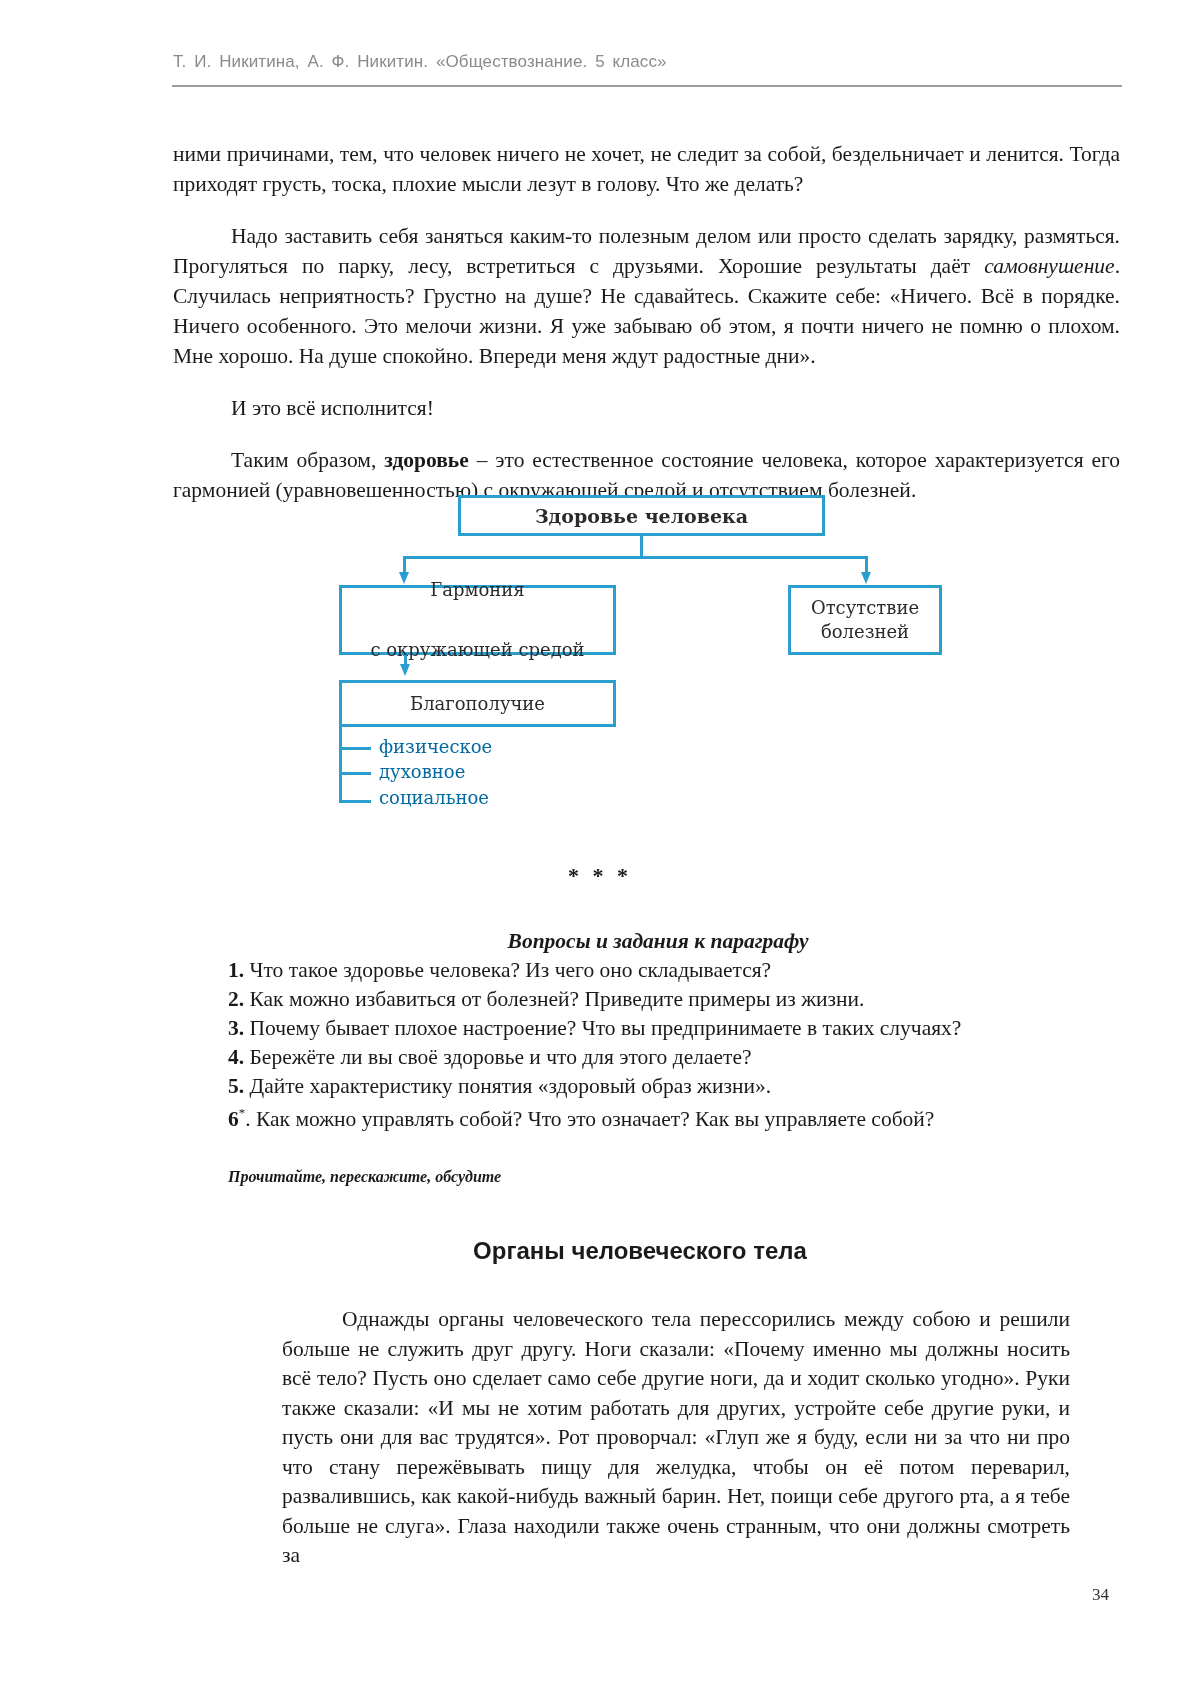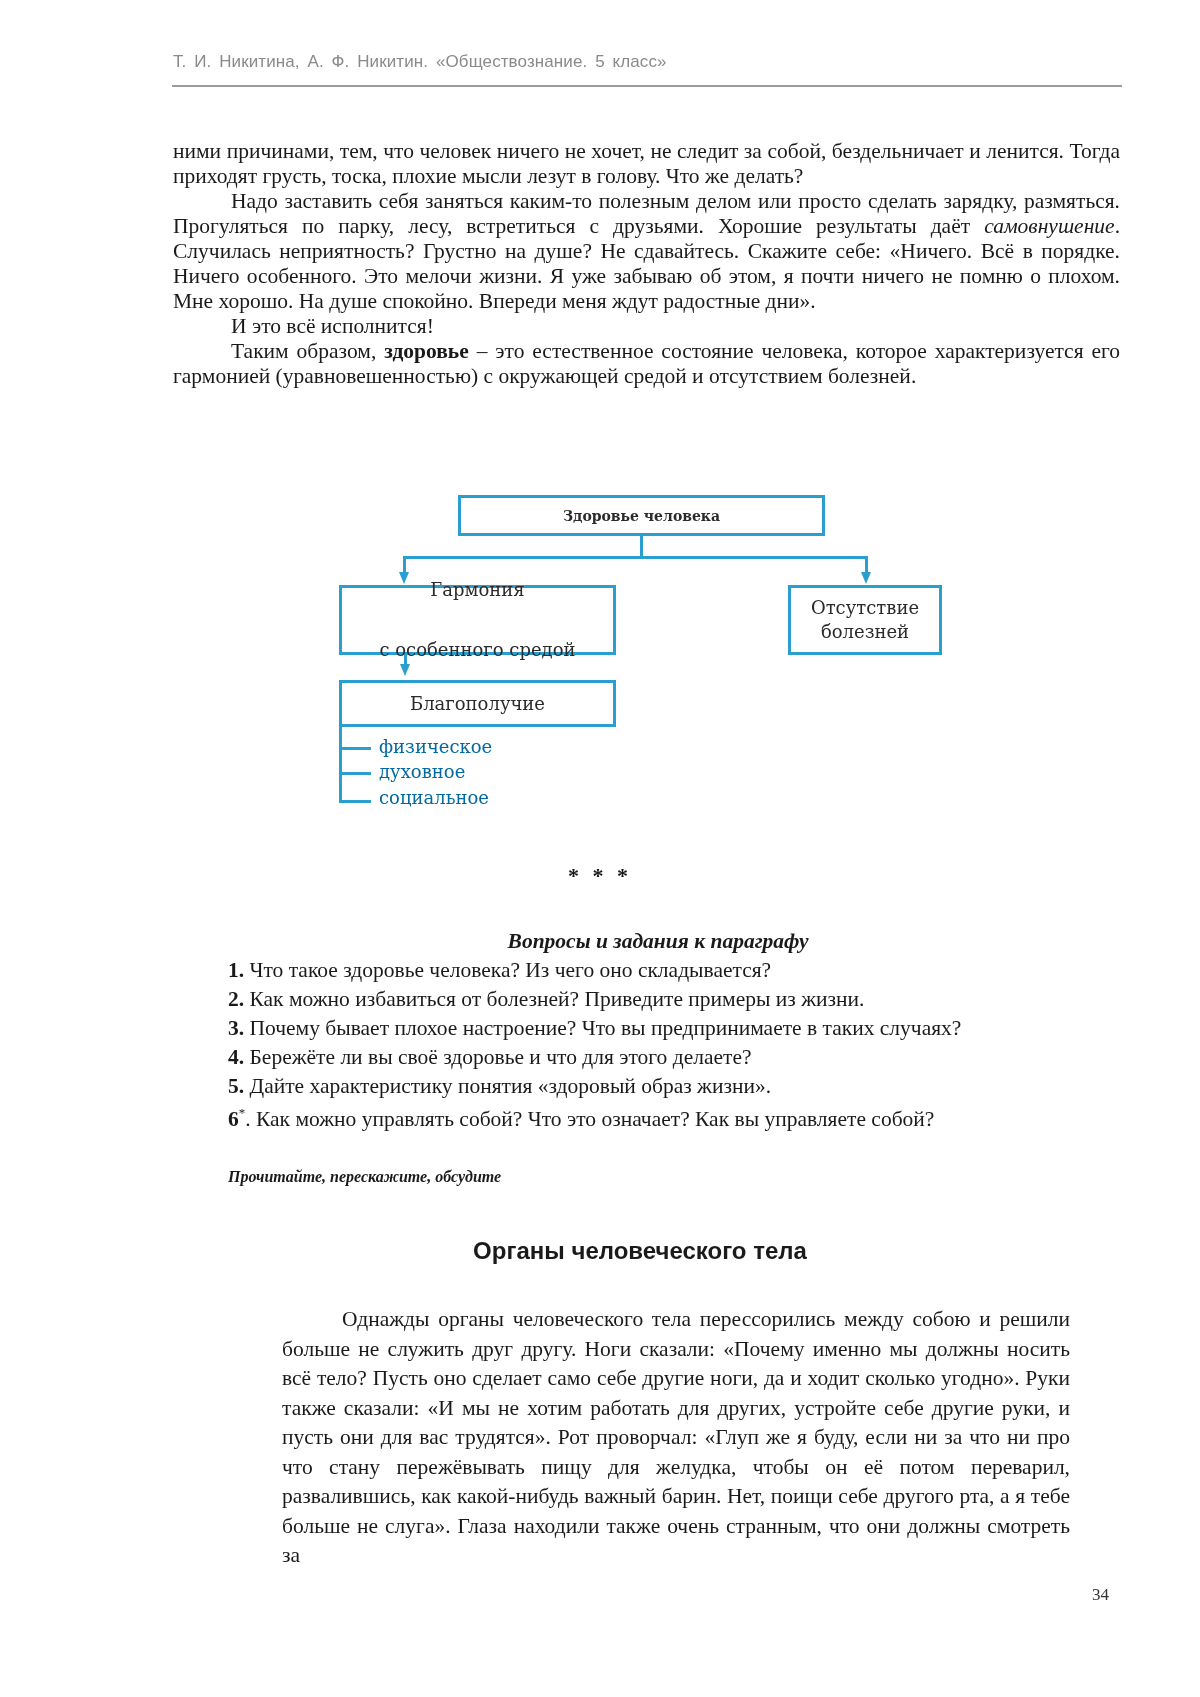--- a/index.html
+++ b/index.html
@@ -10,37 +10,37 @@
       position: absolute; left: 173px; top: 52px;
       font-family: "Liberation Sans", sans-serif; font-size: 17px; color: #8a8a8a;
       letter-spacing: 0.1px; word-spacing: 3px;
     }
     .head-rule {
       position: absolute; left: 172px; top: 85px; width: 950px; height: 2px; background: #9c9c9c;
     }
 
     .body-text {
       position: absolute; left: 173px; top: 139px; width: 947px;
-      font-family: "Liberation Serif", serif; font-size: 21.5px; line-height: 25px; color: #1a1a1a;
+      font-family: "Liberation Serif", serif; font-size: 21.5px; line-height: 30px; color: #1a1a1a;
       text-align: justify;
     }
     .body-text p { margin: 0; }
-    .body-text p.indent { text-indent: 58px; }
+    .body-text p.indent { text-indent: 58px; margin-top: 22px; }
     .body-text em { font-style: italic; }
     .body-text b { font-weight: bold; }
 
     
     .diagram { position: absolute; left: 0; top: 0; width: 1200px; height: 860px; pointer-events: none; }
     .dbox {
       position: absolute; border: 3px solid #2a9fcf; background: #fff; box-sizing: border-box;
       font-family: "DejaVu Serif", serif; color: #2b2b2b; font-size: 18px; line-height: 24px;
       text-align: center; display: flex; align-items: center; justify-content: center; flex-direction: column;
       pointer-events: auto;
     }
-    .dbox.title { font-weight: bold; font-size: 14px; text-align: center; }
+    .dbox.title { font-weight: bold; font-size: 19px; text-align: center; }
     .dline { position: absolute; background: #2a9fcf; }
     .arrow-down {
       position: absolute; width: 0; height: 0;
       border-left: 5px solid transparent; border-right: 5px solid transparent; border-top: 12px solid #2a9fcf;
     }
     .sub-item {
       position: absolute; font-family: "DejaVu Serif", serif; font-size: 18px; color: #0369a1; line-height: 24px;
     }
 
     .stars {
@@ -102,21 +102,21 @@
 
     <div class="dline" style="left:640px; top:536px; width:3px; height:22px;"></div>
     <div class="dline" style="left:403px; top:556px; width:465px; height:3px;"></div>
     <div class="dline" style="left:403px; top:556px; width:3px; height:18px;"></div>
     <div class="arrow-down" style="left:399px; top:572px;"></div>
     <div class="dline" style="left:865px; top:556px; width:3px; height:18px;"></div>
     <div class="arrow-down" style="left:861px; top:572px;"></div>
 
     <div class="dbox" style="left:339px; top:585px; width:277px; height:70px;gap:36px;">
       <span>Гармония</span>
-      <span>с особенного средой</span>
+      <span>с окружающей средой</span>
     </div>
 
     <div class="dbox" style="left:788px; top:585px; width:154px; height:70px;">
       <span>Отсутствие</span>
       <span>болезней</span>
     </div>
 
     <div class="dline" style="left:404px; top:655px; width:3px; height:14px;"></div>
     <div class="arrow-down" style="left:400px; top:664px;"></div>
 

